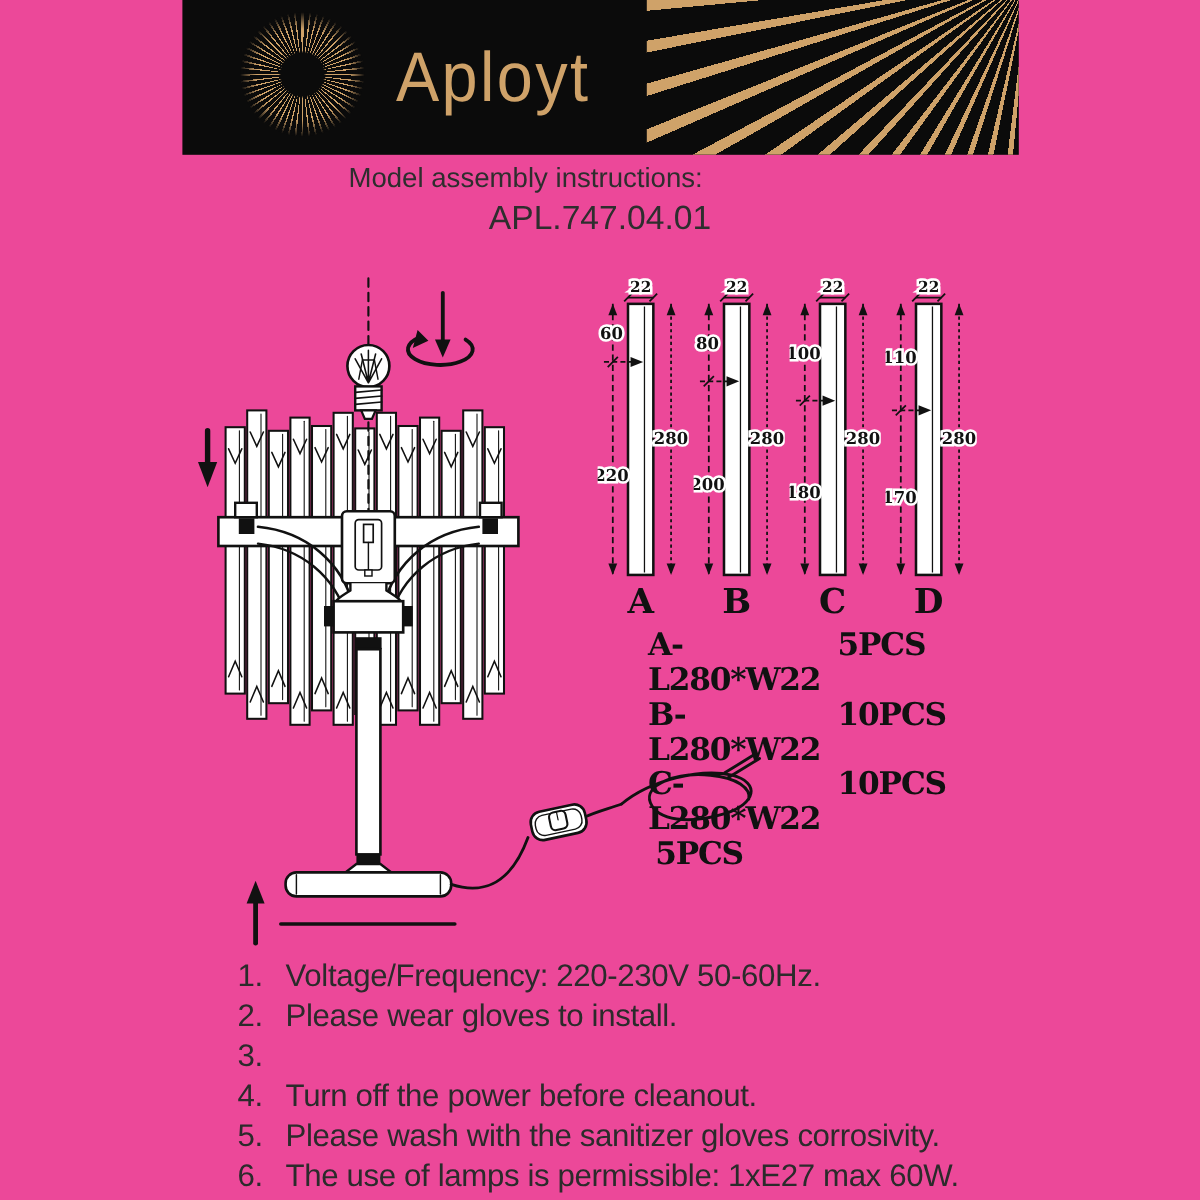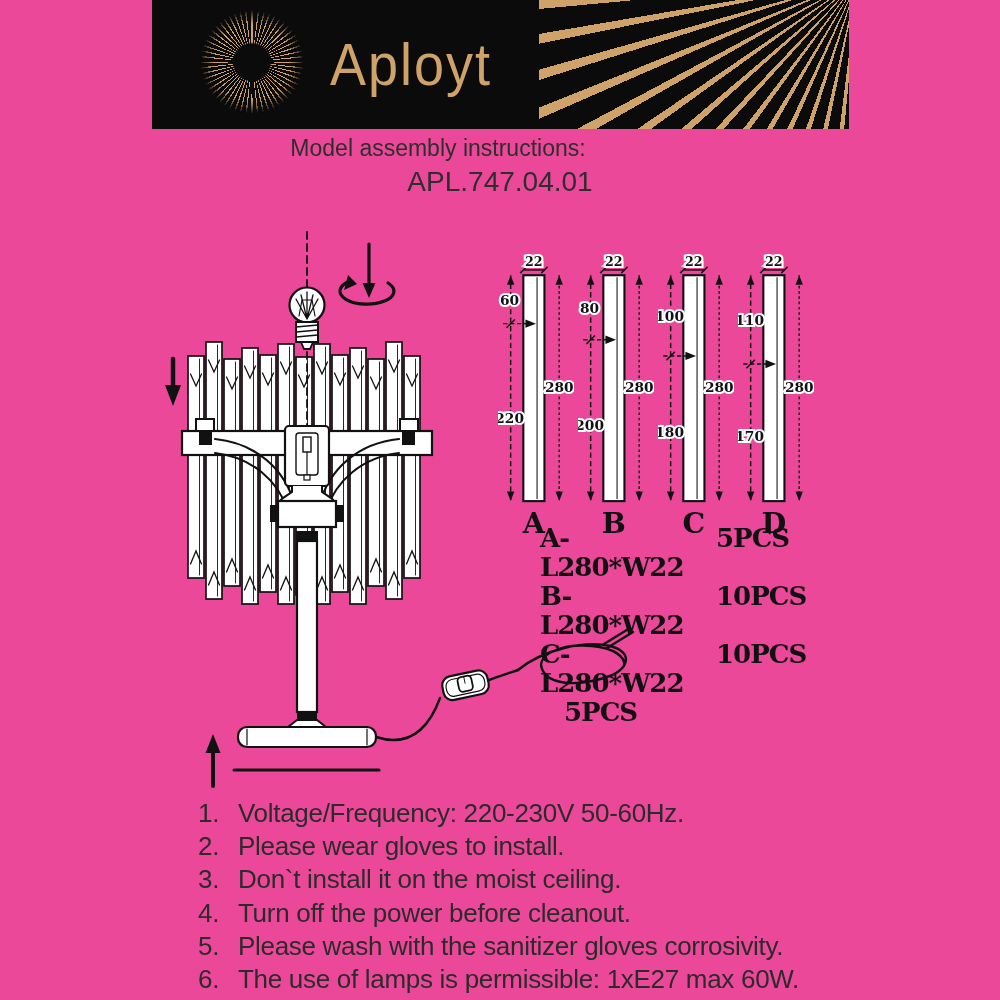--- a/index.html
+++ b/index.html
@@ -14,27 +14,27 @@
   .brand{position:absolute;left:178px;top:32px;font-size:54px;line-height:60px;font-weight:400;
          letter-spacing:2px;color:#cfa269;transform:scaleY(1.08);transform-origin:left top;}
   .rays{position:absolute;right:0;top:0;width:310px;height:129px;
         background:repeating-conic-gradient(from 181deg at 103% -16%,transparent 0deg 4.4deg,#cfa269 4.4deg 6.1deg);}
   
   .title{position:absolute;left:0;top:135px;width:876px;text-align:center;font-size:23px;color:#2e2e2e;}
   .model{position:absolute;left:0;top:166px;width:1000px;text-align:center;font-size:28px;color:#2e2e2e;}
   
   .lamp{position:absolute;left:158px;top:228px;}
   
-  .crystal-row{position:absolute;left:498px;top:230px;display:flex;gap:4px;margin-top:22px;}
+  .crystal-row{position:absolute;left:498px;top:230px;display:flex;gap:4px;}
   
   .parts{position:absolute;left:540px;top:524px;font-family:"DejaVu Serif",serif;
          font-weight:700;font-size:26px;line-height:29px;color:#111;letter-spacing:-1px;}
   .parts .row{display:flex;}
   .parts .code{width:152px;}
-  .parts .qty{margin-left:24px;}
+  .parts .qty{margin-left:6px;}
   
   .notes{position:absolute;left:198px;top:797px;font-size:26px;line-height:33.2px;color:#2b2b2b;letter-spacing:-0.3px;}
   .notes .item{display:flex;}
   .notes .num{width:40px;flex:0 0 40px;}
   svg text{user-select:none;}
 </style>
 </head>
 <body>
 
 <div class="page">
@@ -293,21 +293,20 @@
     <div class="item">
         <span class="num">1.</span>
         <span>Voltage/Frequency: 220-230V 50-60Hz.</span>
       </div>
     <div class="item">
         <span class="num">2.</span>
         <span>Please wear gloves to install.</span>
       </div>
     <div class="item">
         <span class="num">3.</span>
-        <span>Don`t install it on the moist ceiling.</span>
       </div>
     <div class="item">
         <span class="num">4.</span>
         <span>Turn off the power before cleanout.</span>
       </div>
     <div class="item">
         <span class="num">5.</span>
         <span>Please wash with the sanitizer gloves corrosivity.</span>
       </div>
     <div class="item">

